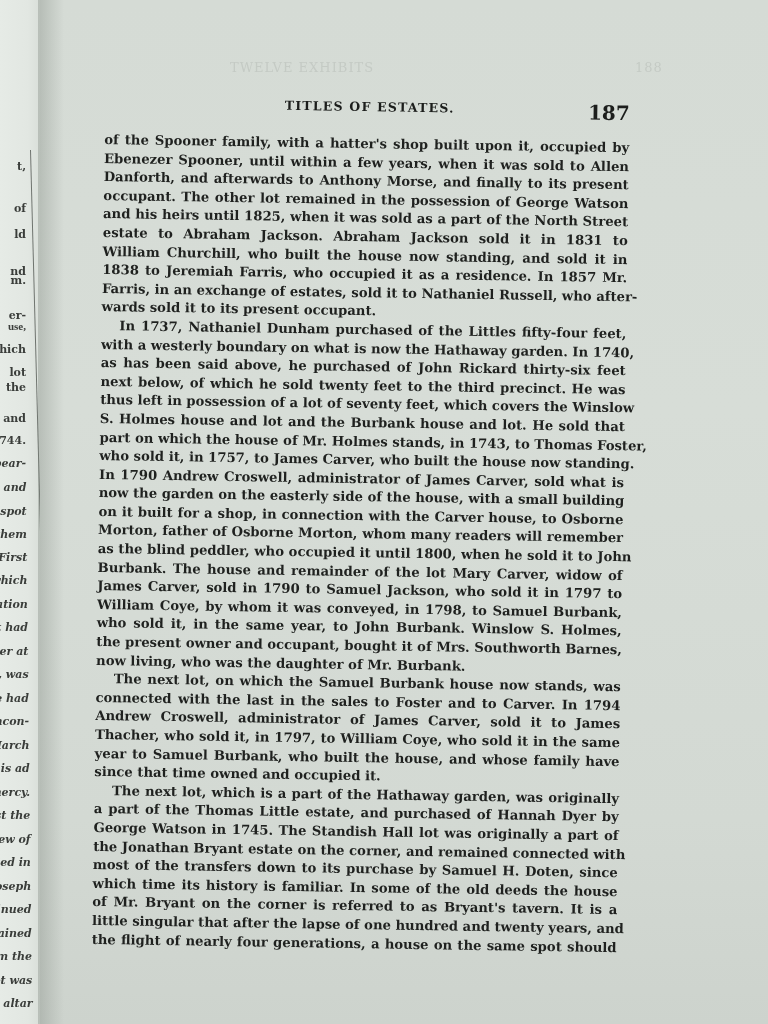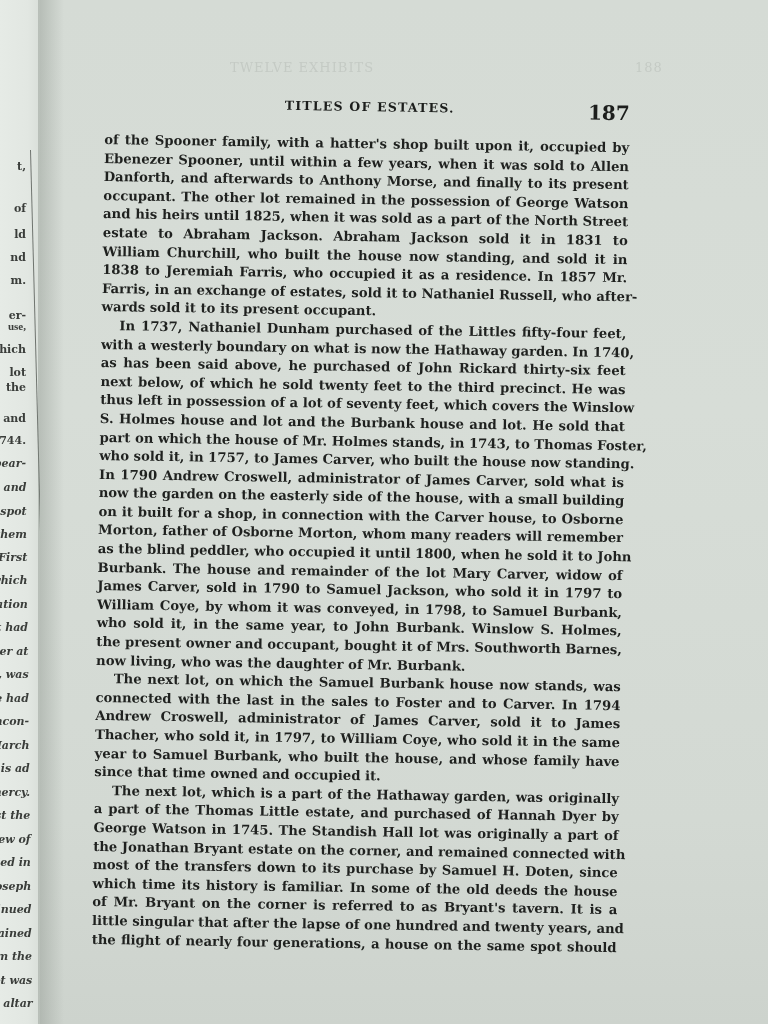--- a/index.html
+++ b/index.html
@@ -67,21 +67,21 @@
 
 <div class="bleed" style="left:230px; top:60px;">TWELVE EXHIBITS</div>
 <div class="bleed" style="left:635px; top:60px;">188</div>
 
 <div class="left-page">
   <div class="edge"></div>
   <div id="left-frags">
       <span class="left-frag" style="top: 160px; right: 14px;">t,</span>
       <span class="left-frag" style="top: 194px; right: 14px; margin-top: 8px;">of</span>
       <span class="left-frag" style="top: 228px; right: 14px;">ld</span>
-      <span class="left-frag" style="top: 251px; right: 14px; text-align: center;">nd</span>
+      <span class="left-frag" style="top: 265px; right: 14px; text-align: center;">nd</span>
       <span class="left-frag" style="top: 274px; right: 14px;">m.</span>
       <span class="left-frag" style="top: 309px; right: 14px;">er-</span>
       <span class="left-frag" style="top: 320px; right: 14px; font-family: Liberation Serif, serif;">use,</span>
       <span class="left-frag" style="top: 343px; right: 14px;">hich</span>
       <span class="left-frag" style="top: 366px; right: 14px;">lot</span>
       <span class="left-frag" style="top: 381px; right: 14px;">the</span>
       <span class="left-frag" style="top: 412px; right: 14px;">and</span>
       <span class="left-frag" style="top: 434px; right: 14px;">1744.</span>
       <span class="left-frag it" style="top: 457px; right: 13.916px;">bear-</span>
       <span class="left-frag it" style="top: 481px; right: 13.628px;">, and</span>

